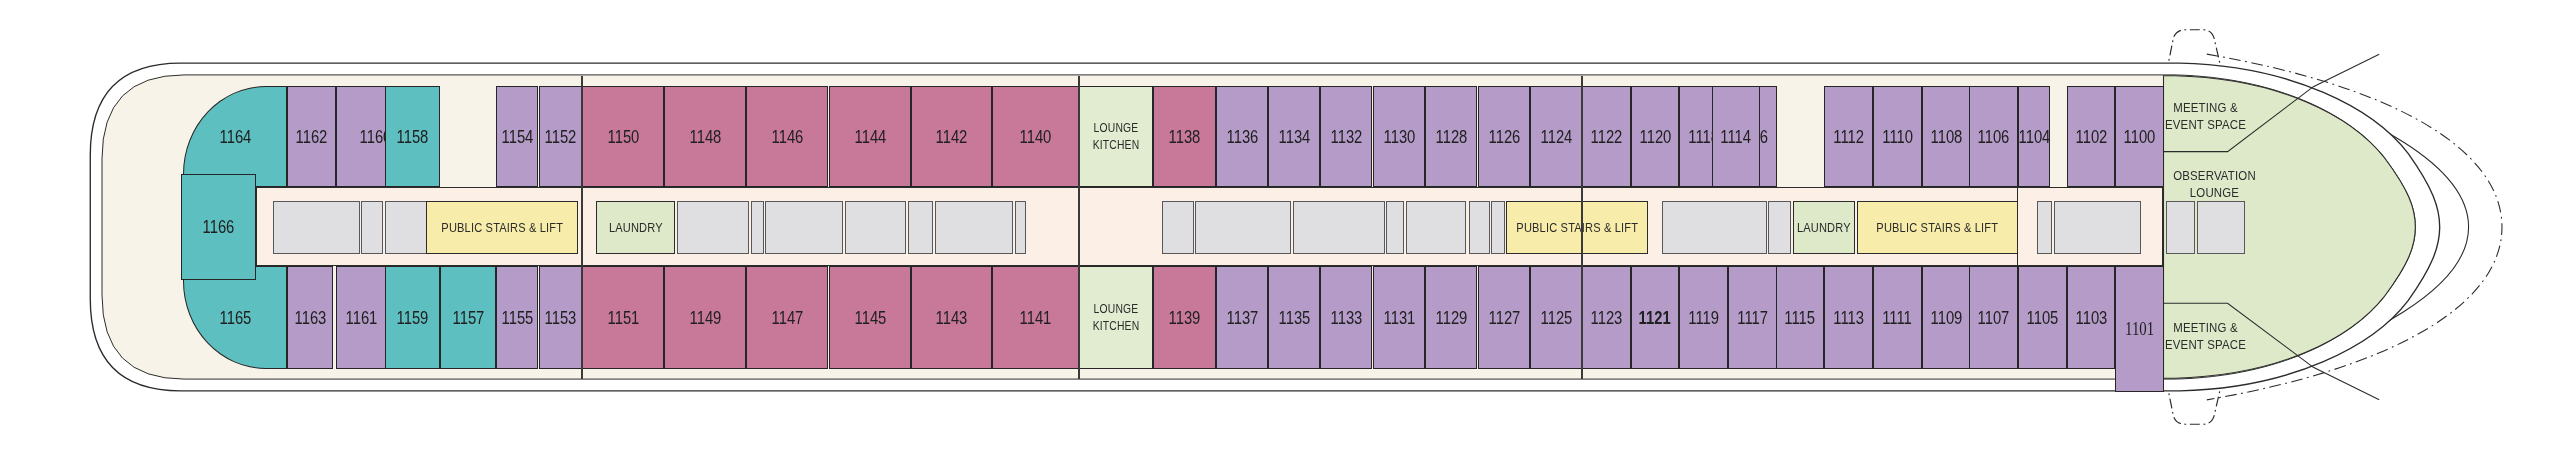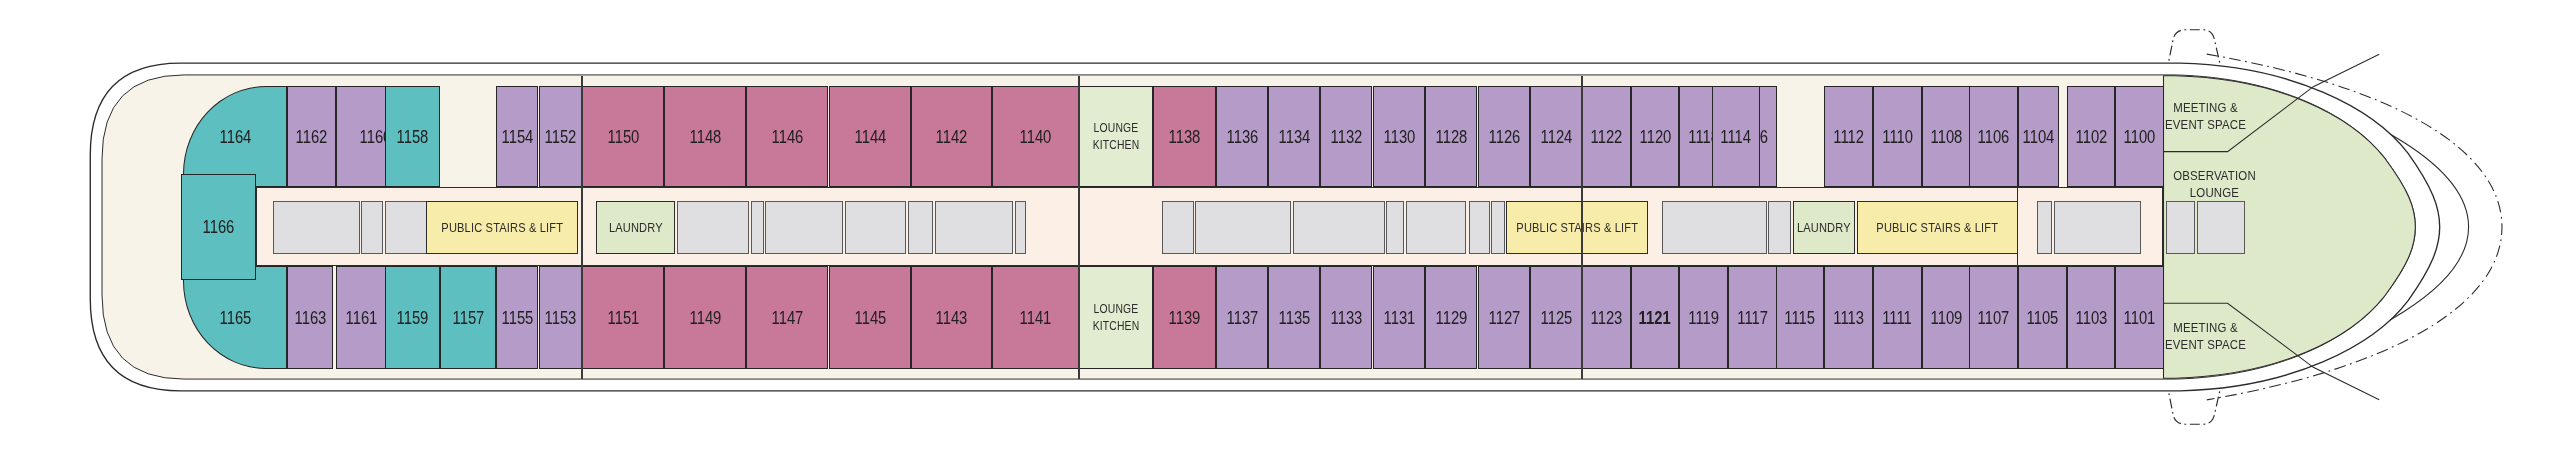--- a/index.html
+++ b/index.html
@@ -145,21 +145,21 @@
       </div>
       <div class="abs cabin t-purple" style="left: 1873px; top: 86px; width: 49px; height: 101px;">
         <span class="num">1110</span>
       </div>
       <div class="abs cabin t-purple" style="left: 1922px; top: 86px; width: 48px; height: 101px;">
         <span class="num">1108</span>
       </div>
       <div class="abs cabin t-purple" style="left: 1969px; top: 86px; width: 49px; height: 101px;">
         <span class="num">1106</span>
       </div>
-      <div class="abs cabin t-purple" style="left: 2018px; top: 86px; width: 41px; height: 101px;">
+      <div class="abs cabin t-purple" style="left: 2018px; top: 86px; width: 32px; height: 101px;">
         <span class="num">1104</span>
       </div>
       <div class="abs cabin t-purple" style="left: 2067px; top: 86px; width: 48px; height: 101px;">
         <span class="num">1102</span>
       </div>
       <div class="abs cabin t-purple" style="left: 2115px; top: 86px; width: 49px; height: 101px;">
         <span class="num">1100</span>
       </div>
       <div class="abs cabin t-teal bow-bottom" style="left: 183px; top: 266px; width: 104px; height: 103px;">
         <span class="num">1165</span>
@@ -250,21 +250,21 @@
       </div>
       <div class="abs cabin t-purple" style="left: 1969px; top: 266px; width: 49px; height: 103px;">
         <span class="num">1107</span>
       </div>
       <div class="abs cabin t-purple" style="left: 2018px; top: 266px; width: 49px; height: 103px;">
         <span class="num">1105</span>
       </div>
       <div class="abs cabin t-purple" style="left: 2067px; top: 266px; width: 48px; height: 103px;">
         <span class="num">1103</span>
       </div>
-      <div class="abs cabin t-purple" style="left: 2115px; top: 266px; width: 49px; height: 103px;">
+      <div class="abs cabin t-purple" style="left: 2115px; top: 266px; width: 49px; height: 126px; font-family: Liberation Serif, serif;">
         <span class="num">1101</span>
       </div>
       <div class="abs cabin t-teal" style="left: 181px; top: 174px; width: 75px; height: 106px;">
         <span class="num">1166</span>
       </div>
       <div class="abs svc" style="left: 273px; width: 87px;"></div>
       <div class="abs svc" style="left: 361px; width: 21.7px;"></div>
       <div class="abs svc" style="left: 385px; width: 42px;"></div>
       <div class="abs svc" style="left: 677px; width: 72px;"></div>
       <div class="abs svc" style="left: 751px; width: 12.6px;"></div>

